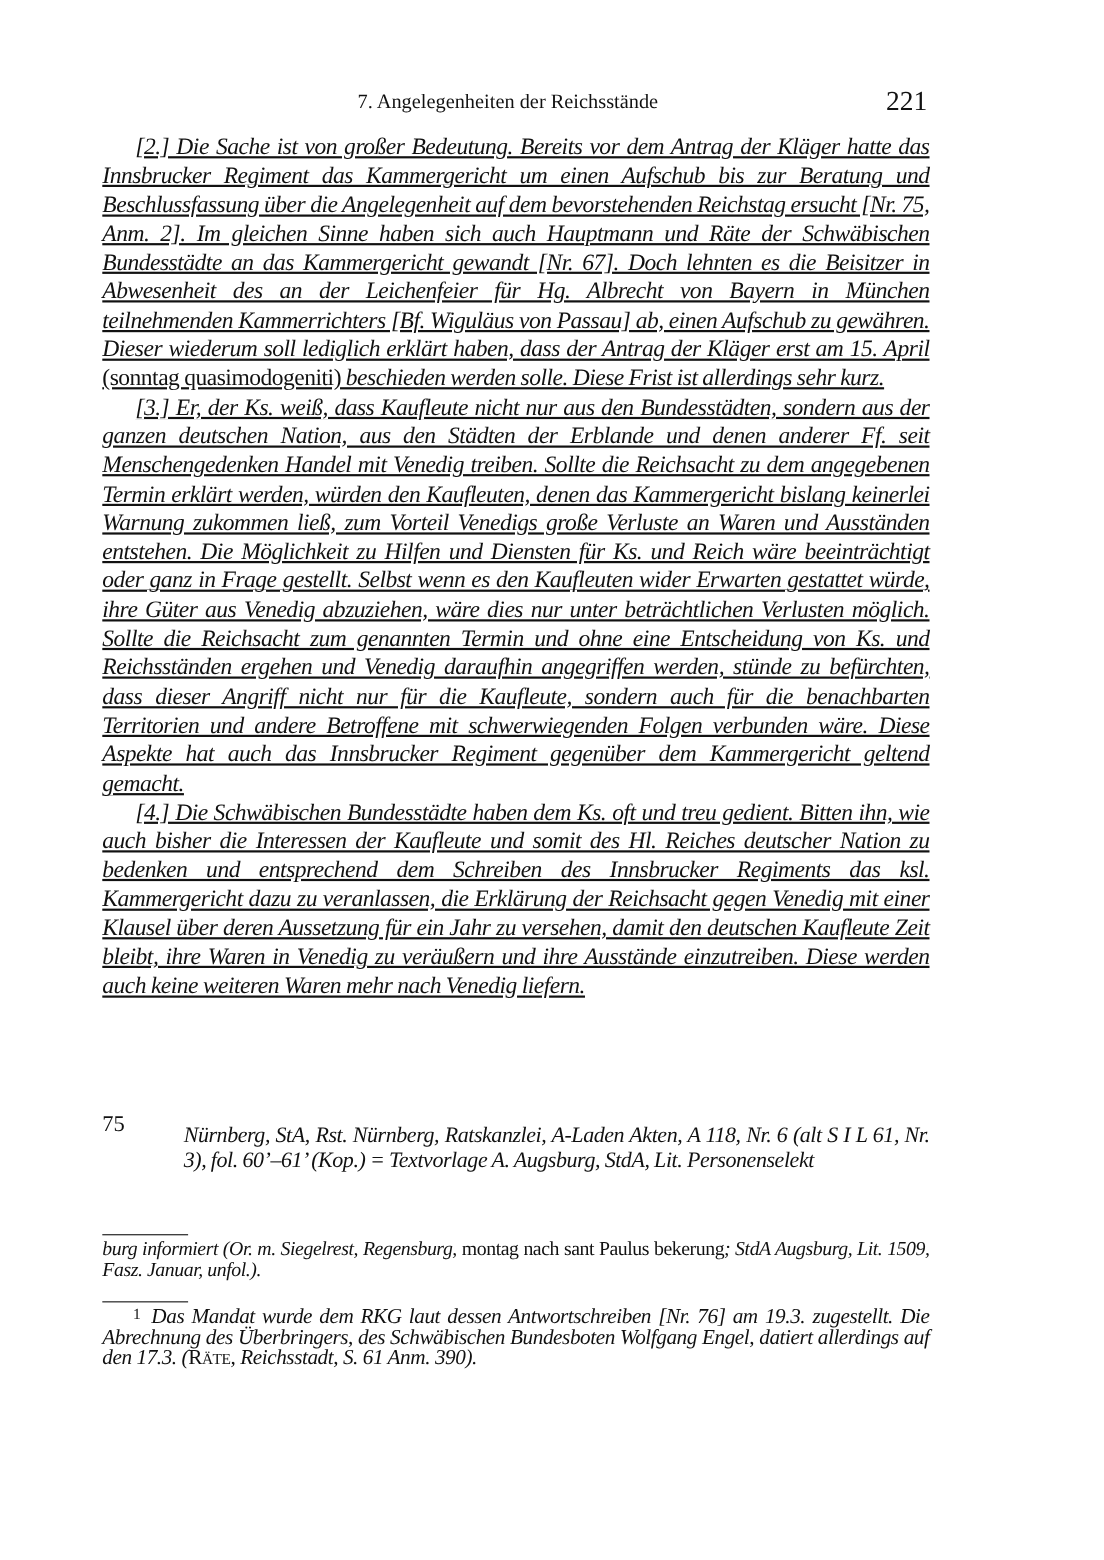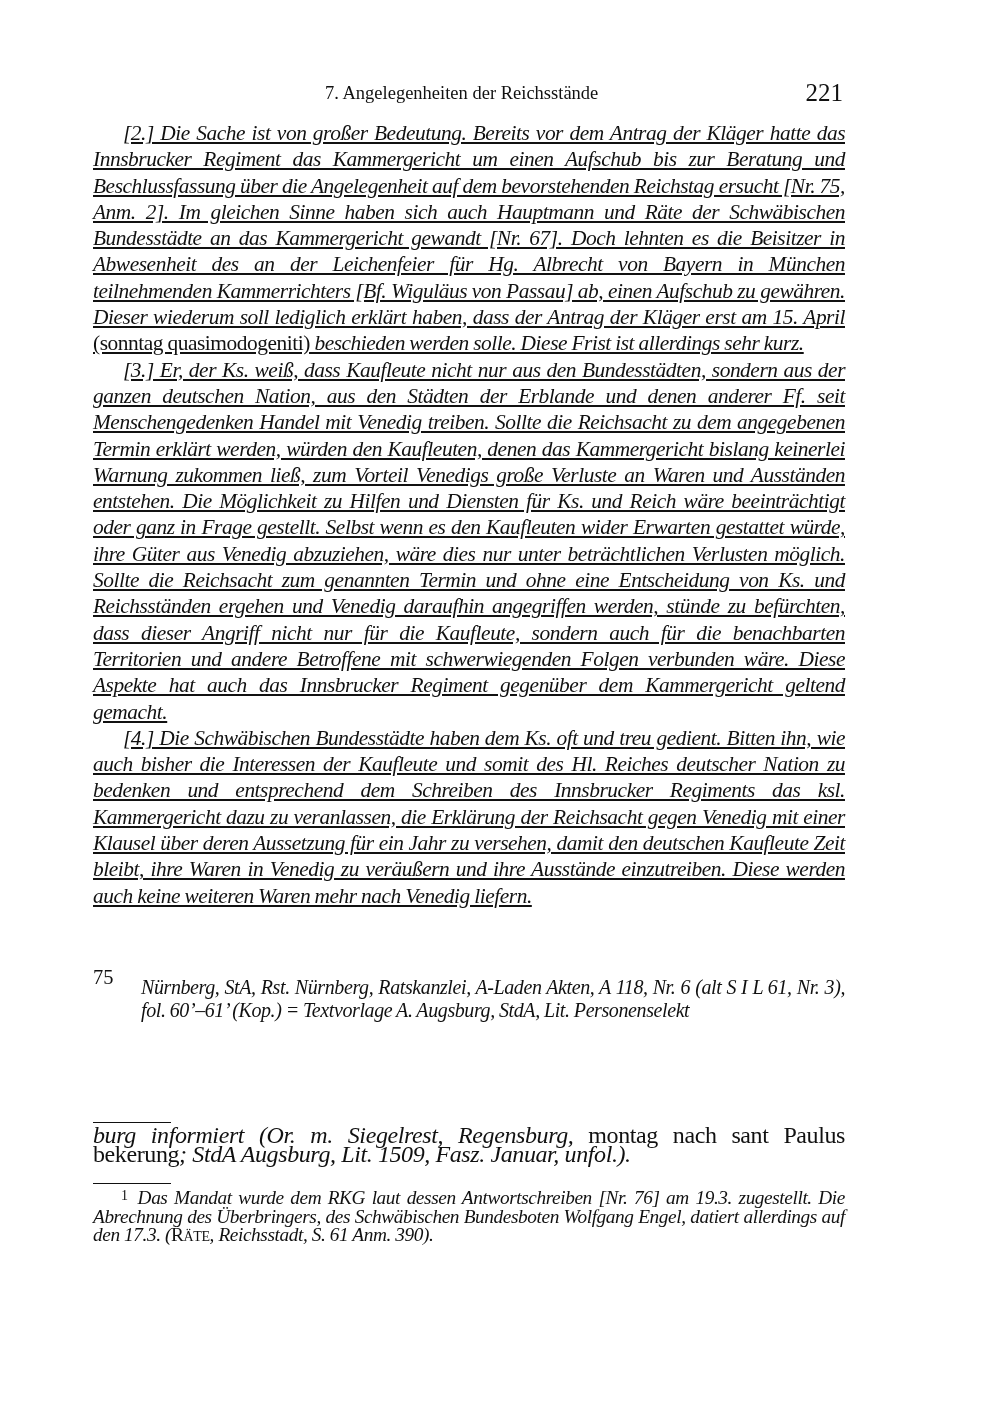--- a/index.html
+++ b/index.html
@@ -15,42 +15,42 @@
     .running-title { position: absolute; left: 232px; top: 0; white-space: nowrap; }
     .page-number { position: absolute; right: 2px; top: 0; font-size: 25px; }
     .body-text {
       position: absolute; top: 120px; left: 0; width: 752px;
       font-size: 21.4px; line-height: 26.3px; font-style: italic;
       text-align: justify; letter-spacing: -0.45px; word-spacing: -0.5px;
     }
     .body-text p { margin: 0; text-indent: 30px; text-decoration: underline; }
     .roman { font-style: normal; }
     .entry {
-      position: absolute; top: 966px; left: 0; width: 752px;
+      position: absolute; top: 1011px; left: 0; width: 752px;
       font-size: 20.5px; line-height: 23px;
     }
     .entry-number { position: absolute; left: 0; top: 0; }
     .entry-title {
       margin-left: 60px; font-weight: bold; text-align: justify;
       letter-spacing: -0.2px;
     }
     .entry-source {
-      margin-left: 48px; margin-top: 10px; font-style: italic;
+      margin-left: 74px; margin-top: 10px; font-style: italic;
       text-align: justify; font-size: 20px; line-height: 23px;
       letter-spacing: -0.4px; word-spacing: -0.4px;
     }
     .rule {
       position: absolute; left: 0; width: 78px; height: 0;
       border-top: 1px solid #111;
     }
     .rule-1 { top: 1122px; }
     .rule-2 { top: 1183px; }
     .continued-note {
       position: absolute; top: 1126px; left: 0; width: 752px;
-      font-size: 24px; line-height: 18.5px; font-style: italic;
+      font-size: 18px; line-height: 18.5px; font-style: italic;
       text-align: justify; letter-spacing: -0.4px;
     }
     .footnote {
       position: absolute; top: 1187px; left: 0; width: 752px;
       font-size: 19.3px; line-height: 18.5px; font-style: italic;
       text-align: justify; letter-spacing: -0.4px;
     }
     .fn-mark { font-style: normal; font-size: 14px; vertical-align: 4px; margin-left: 28px; margin-right: 10px; }
     .sup { font-size: 13px; vertical-align: 7px; font-weight: bold; }
     .smallcaps { font-style: normal; font-variant: small-caps; }

